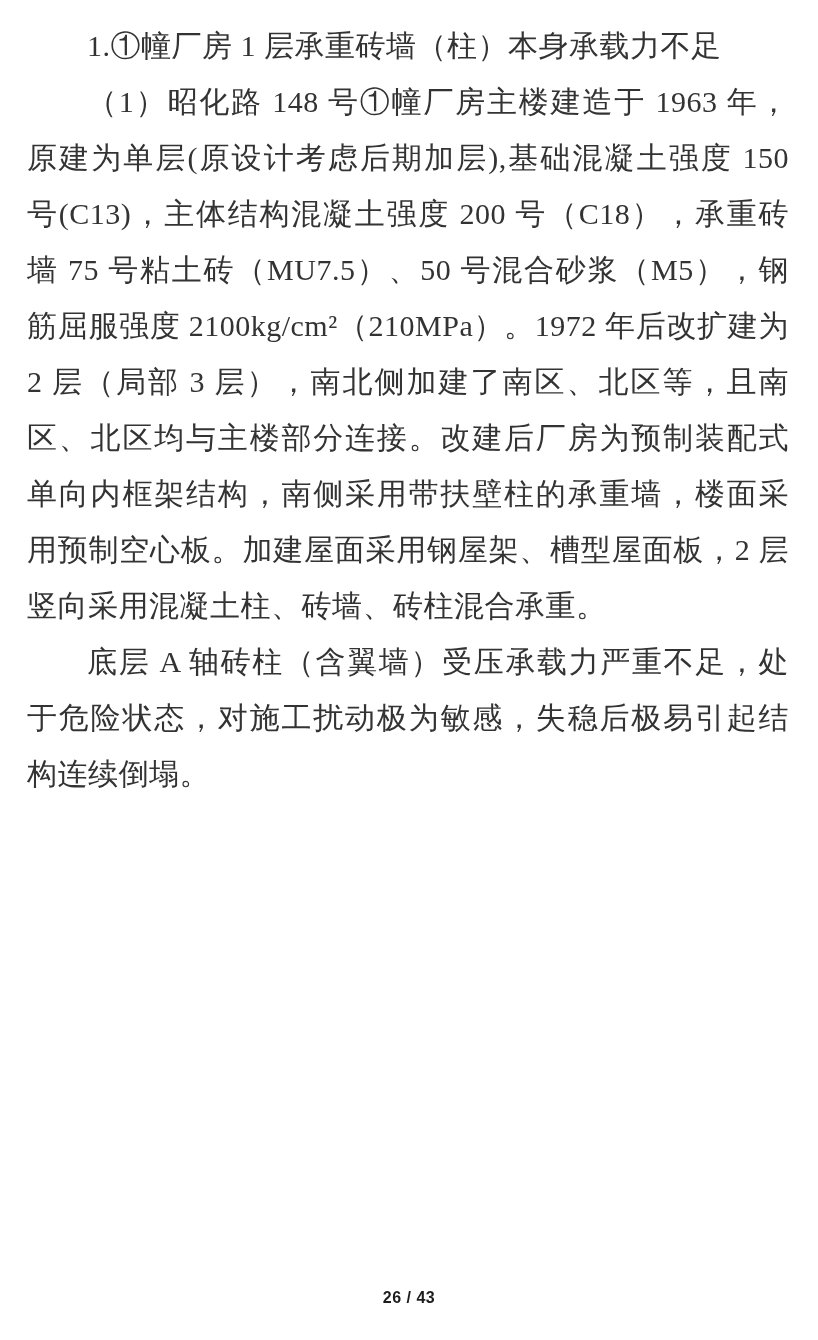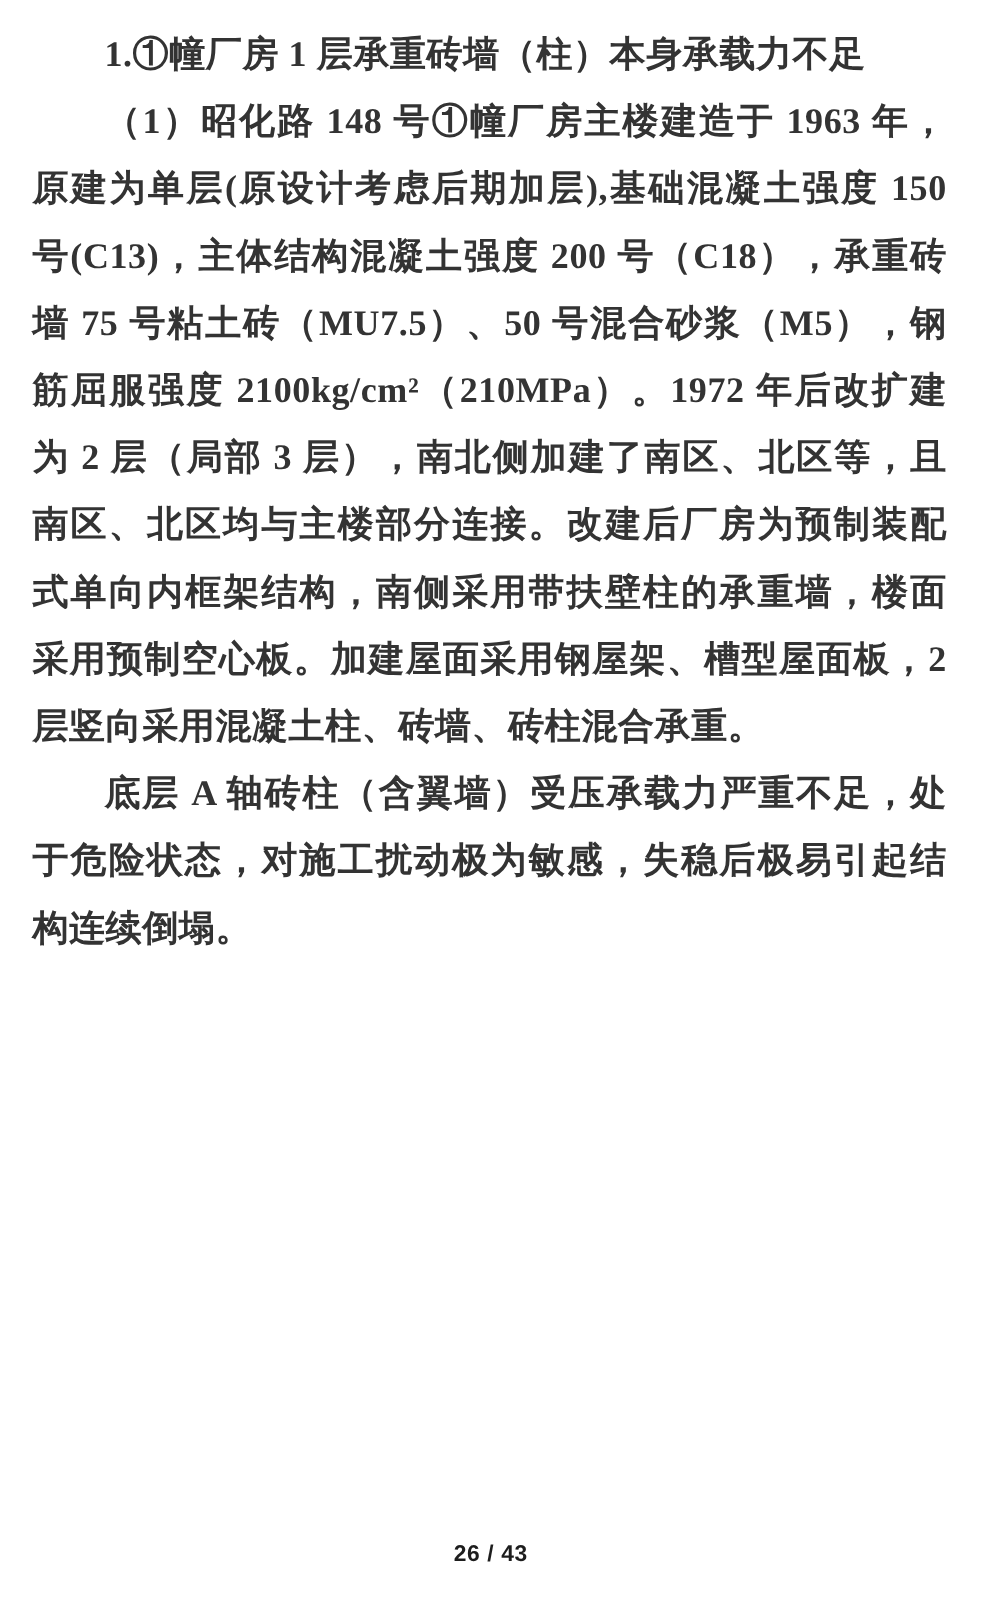--- a/index.html
+++ b/index.html
@@ -16,35 +16,35 @@
     color: #333333;
   }
   .page {
     padding: 18px 29px 0 27px;
   }
   .heading,
   .para {
     margin: 0;
     font-size: 30px;
     line-height: 56px;
-    font-weight: bold;
+    font-weight: normal;
     text-align: justify;
     text-justify: inter-ideograph;
     text-indent: 2em;
     letter-spacing: 0.5px;
   }
   .footer {
     position: absolute;
     left: 0;
     right: 0;
     bottom: 33px;
     text-align: center;
     font-family: "Liberation Sans", "DejaVu Sans", sans-serif;
     font-weight: bold;
-    font-size: 19px;
+    font-size: 16px;
     color: #1d1d1d;
     letter-spacing: 0.5px;
   }
 </style>
 </head>
 <body>
 
 <div class="page">
   <h1 class="heading">1.①幢厂房 1 层承重砖墙（柱）本身承载力不足</h1>
   <p class="para">（1）昭化路 148 号①幢厂房主楼建造于 1963 年，原建为单层(原设计考虑后期加层),基础混凝土强度 150 号(C13)，主体结构混凝土强度 200 号（C18），承重砖墙 75 号粘土砖（MU7.5）、50 号混合砂浆（M5），钢筋屈服强度 2100kg/cm²（210MPa）。1972 年后改扩建为 2 层（局部 3 层），南北侧加建了南区、北区等，且南区、北区均与主楼部分连接。改建后厂房为预制装配式单向内框架结构，南侧采用带扶壁柱的承重墙，楼面采用预制空心板。加建屋面采用钢屋架、槽型屋面板，2 层竖向采用混凝土柱、砖墙、砖柱混合承重。</p>

